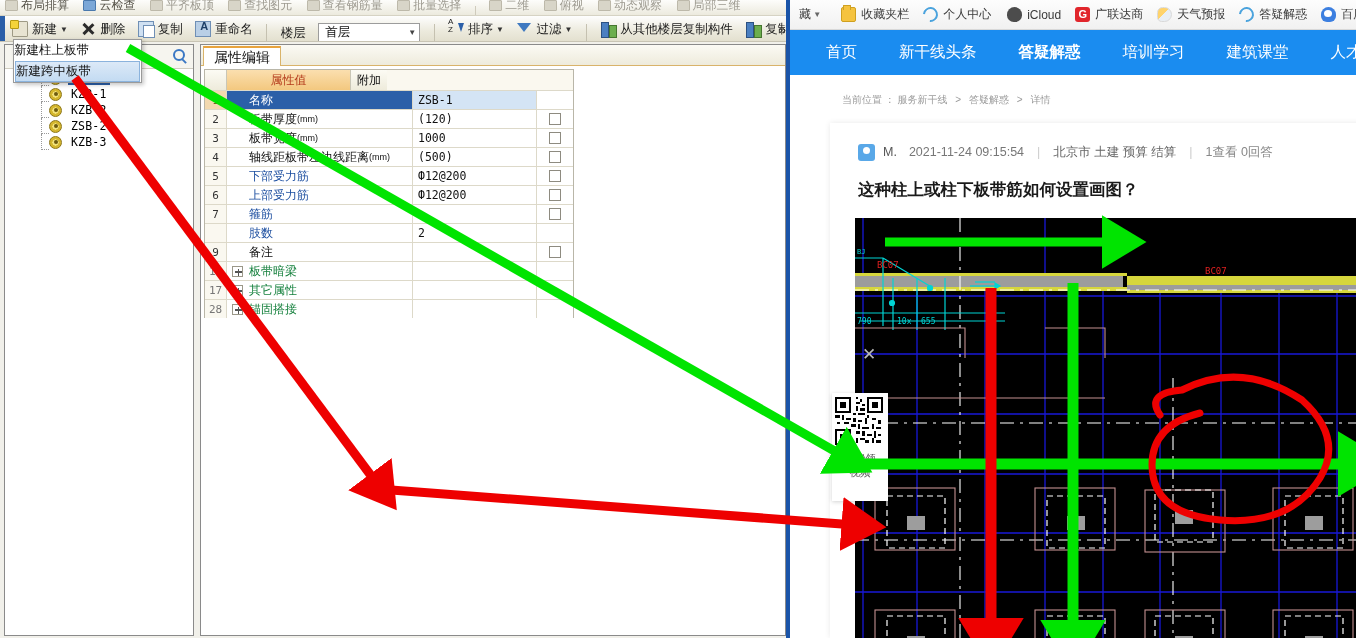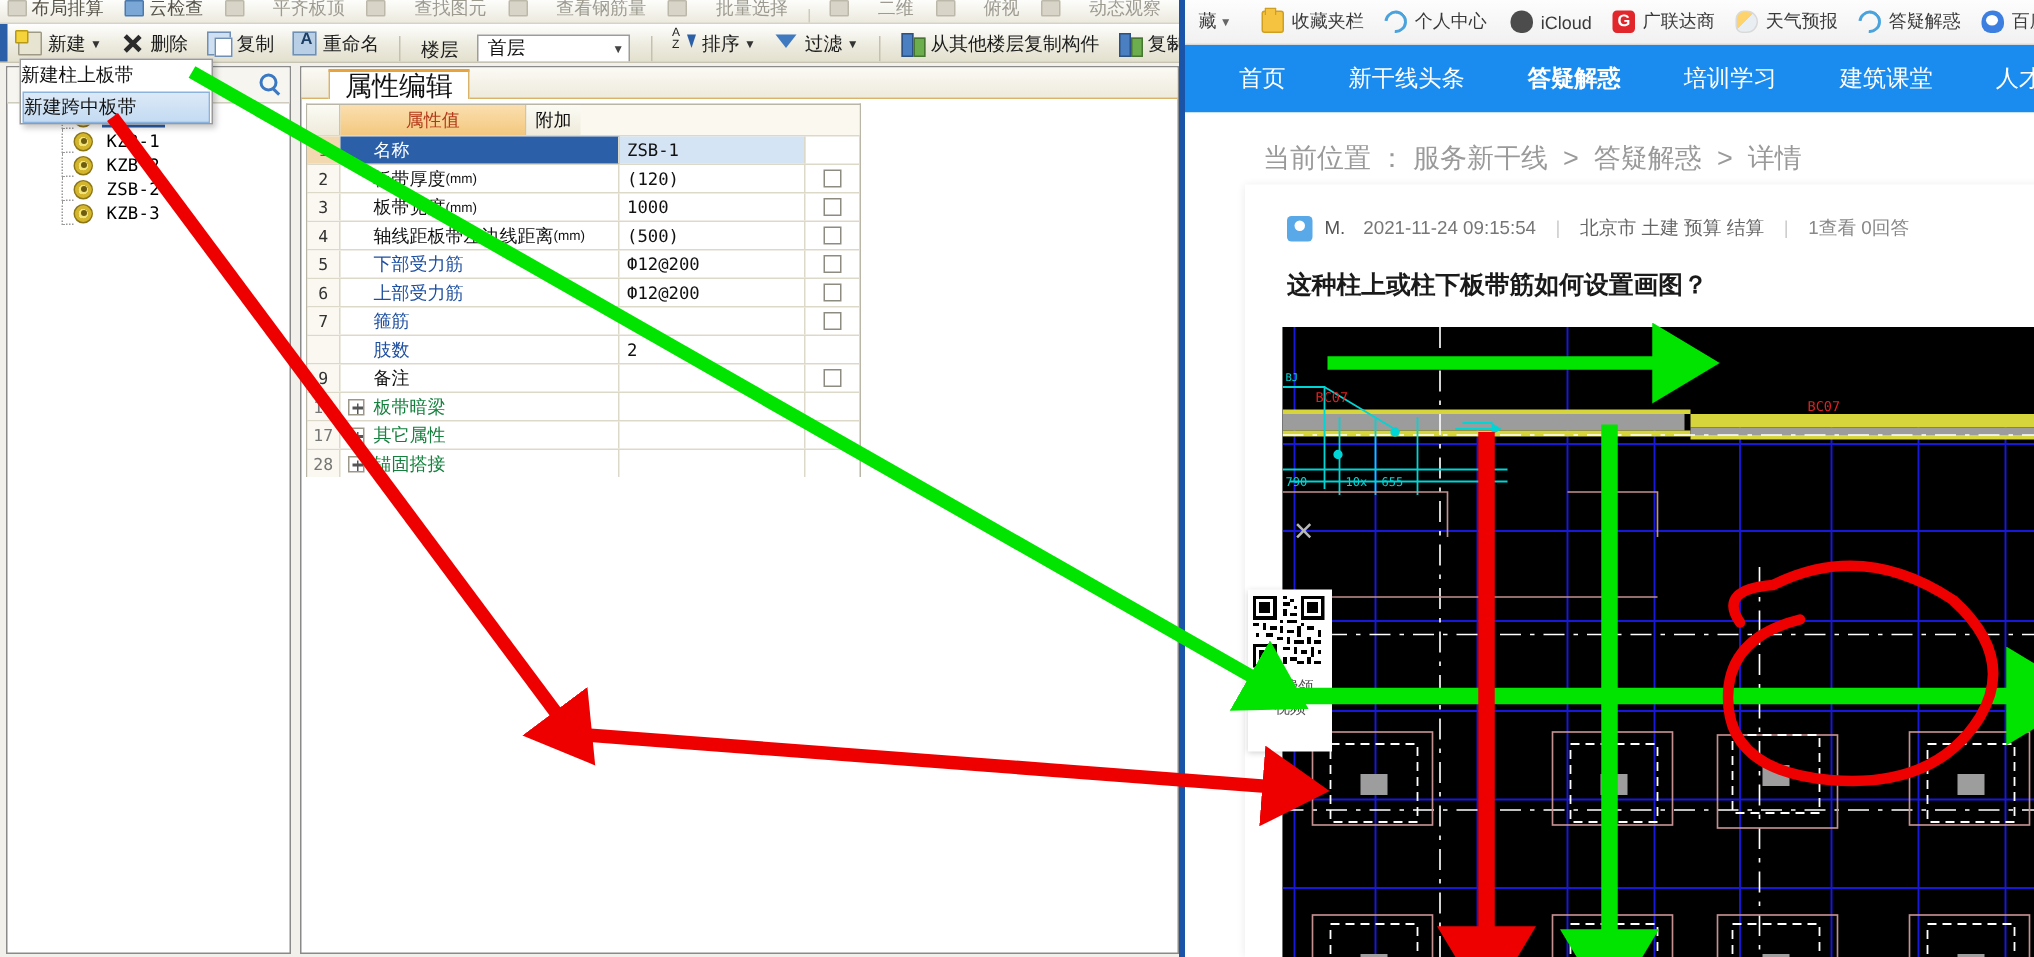--- a/index.html
+++ b/index.html
@@ -22,21 +22,21 @@
     position: absolute; left: 0; top: 0; width: 790px; height: 16px;
     background: linear-gradient(#fdfdfb, #eceade);
     border-bottom: 1px solid #d6d3c4;
     overflow: hidden; white-space: nowrap;
   }
   .tbtop-item {
     display: inline-flex; align-items: flex-start; height: 16px;
     font-size: 12px; color: #565349; padding: 0 5px; vertical-align: top;
     line-height: 11px;
   }
-  .tbtop-item.dim { color: #9d9a90; gap: 16px; }
+  .tbtop-item.dim { color: #9d9a90; }
   .tbtop-ico {
     display: inline-block; width: 13px; height: 11px; margin-right: 3px;
     background: #c9c5b2; border: 1px solid #a8a491; border-radius: 1px;
   }
   .tbtop-ico.blue { background: #7ba7d7; border-color: #4a79ad; }
   .tbtop-ico.gray { background: #d8d5c8; border-color: #bdb9aa; }
   .tbtop-sep { display:inline-block; width:1px; height:12px; background:#cfcbbc; margin:0 4px; vertical-align:bottom;}
 
   
   #toolbar-main {
@@ -152,24 +152,24 @@
   
   #prop-panel {
     position: absolute; left: 200px; top: 44px; width: 586px; height: 592px;
     background: #fff; border: 1px solid #8a8a8a;
   }
   #prop-tabs {
     height: 21px; background: linear-gradient(#fbfaf4,#eeebdc);
     border-bottom: 1px solid #d9b36a; position: relative;
   }
   #prop-tab-active {
-    position: absolute; left: 18px; top: 1px; height: 20px; padding: 0 10px;
+    position: absolute; left: 2px; top: 1px; height: 20px; padding: 0 10px;
     background: #fff; border: 1px solid #d9b36a; border-bottom: none;
     border-top: 2px solid #e8a33d;
-    font-size: 18px; color: #111; line-height: 18px;
+    font-size: 14px; color: #111; line-height: 18px;
   }
   #prop-grid {
     position: absolute; left: 3px; top: 24px; width: 370px;
     border: 1px solid #b9b6a8; border-bottom: none; background: #fff;
   }
   .pg-head { display: flex; height: 20px; background: #faf8ef; }
   .pg-head .c-num { width: 22px; border-right: 1px solid #c9c6b6;
                     background: linear-gradient(#fcfbf4,#eeebdb); }
   .pg-head .c-name { flex: 1; border-right: 1px solid #c9c6b6;
                      background: linear-gradient(#fcfbf4,#eeebdb);
@@ -255,21 +255,21 @@
     display: flex; align-items: center; white-space: nowrap; overflow: hidden;
     padding-left: 15px;
   }
   .nav-item {
     font-size: 15.5px; color: #fff; padding: 0 21px; flex: none;
   }
   .nav-item.active { font-weight: bold; }
 
   #content { position: relative; height: 563px; background: #fff; }
   #breadcrumb {
-    padding: 18px 0 0 52px; font-size: 18px; color: #9a9a9a;
+    padding: 18px 0 0 52px; font-size: 10px; color: #9a9a9a;
     white-space: nowrap;
   }
   #breadcrumb .sep { padding: 0 5px; }
 
   #qa-card {
     position: absolute; left: 40px; top: 48px; right: -30px; bottom: 0;
     background: #fff; box-shadow: 0 0 6px rgba(0,0,0,.09);
   }
   #qa-meta {
     display: flex; align-items: center; height: 30px; padding-left: 28px;

